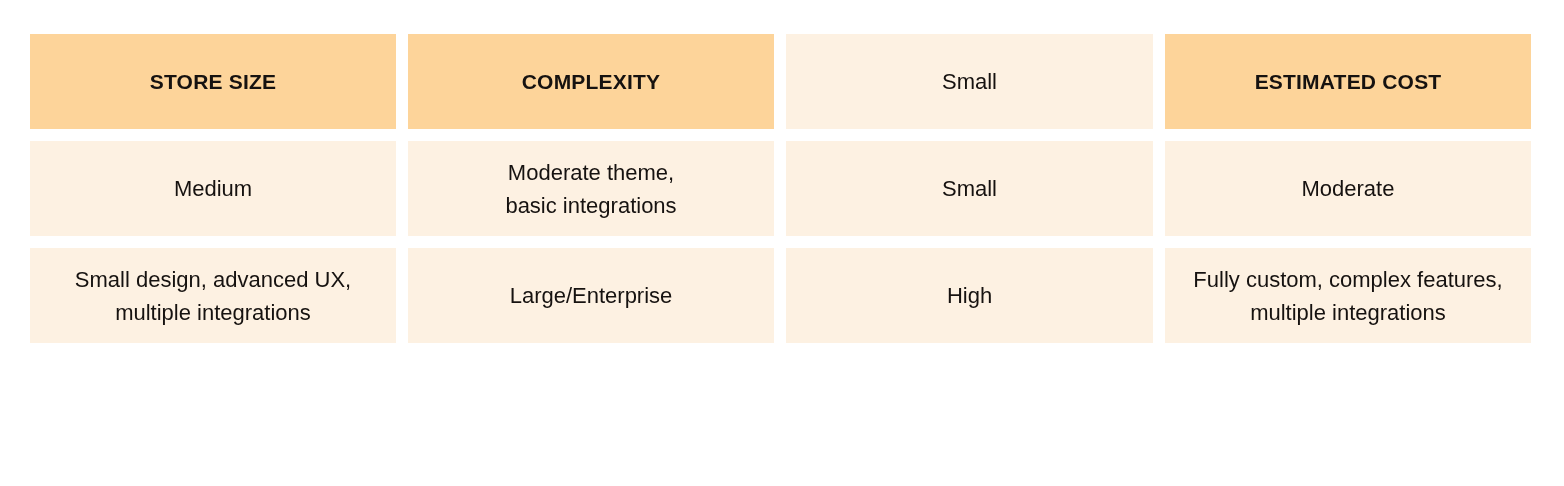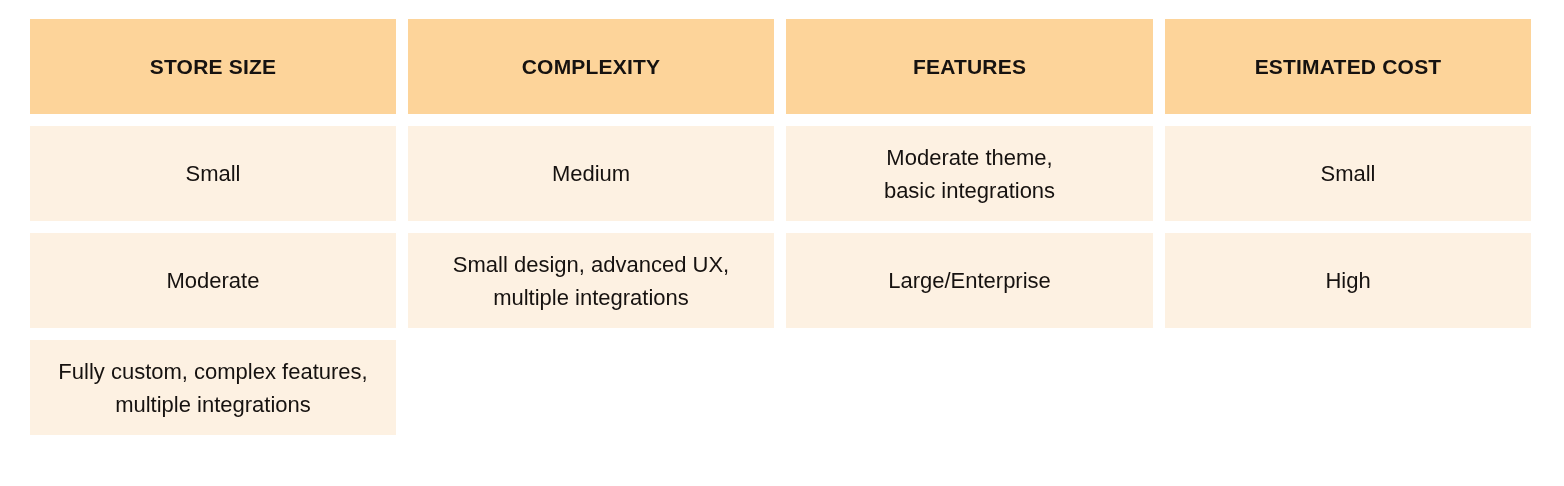--- a/index.html
+++ b/index.html
@@ -1,19 +1,19 @@
 <!DOCTYPE html>
 <html><head>
   <meta charset="utf-8">
   <style>
     html, body { margin: 0; padding: 0; background: #ffffff; }
     body { width: 1564px; height: 486px; position: relative; font-family: "Liberation Sans", sans-serif; }
     .grid {
       position: absolute;
-      left: 30px; top: 19px;
+      left: 30px; top: 34px;
       display: grid;
       grid-template-columns: 366px 366px 367px 366px;
       grid-template-rows: 95px 95px 95px 95px;
       column-gap: 13px;
       row-gap: 13px;
       gap: 12px;
     }
     .cell {
       display: flex; align-items: center; justify-content: center;
       text-align: center;
@@ -24,24 +24,23 @@
     }
     .head { background: #fdd49a; font-weight: bold; font-size: 21px; letter-spacing: 0.2px; }
     .body { background: #fdf1e2; }
   </style>
 </head>
 <body>
 
 <div class="grid">
   <div class="cell head">STORE SIZE</div>
   <div class="cell head">COMPLEXITY</div>
-  <div class="cell head">FEATURES</div>
+  <div class="cell body">Small</div>
+
   <div class="cell head">ESTIMATED COST</div>
-
-  <div class="cell body">Small</div>
   <div class="cell body">Medium</div>
   <div class="cell body">Moderate theme,
 basic integrations</div>
 
   <div class="cell body">Small</div>
   <div class="cell body">Moderate</div>
   <div class="cell body">Small design, advanced UX,
 multiple integrations</div>
 
   <div class="cell body">Large/Enterprise</div>

